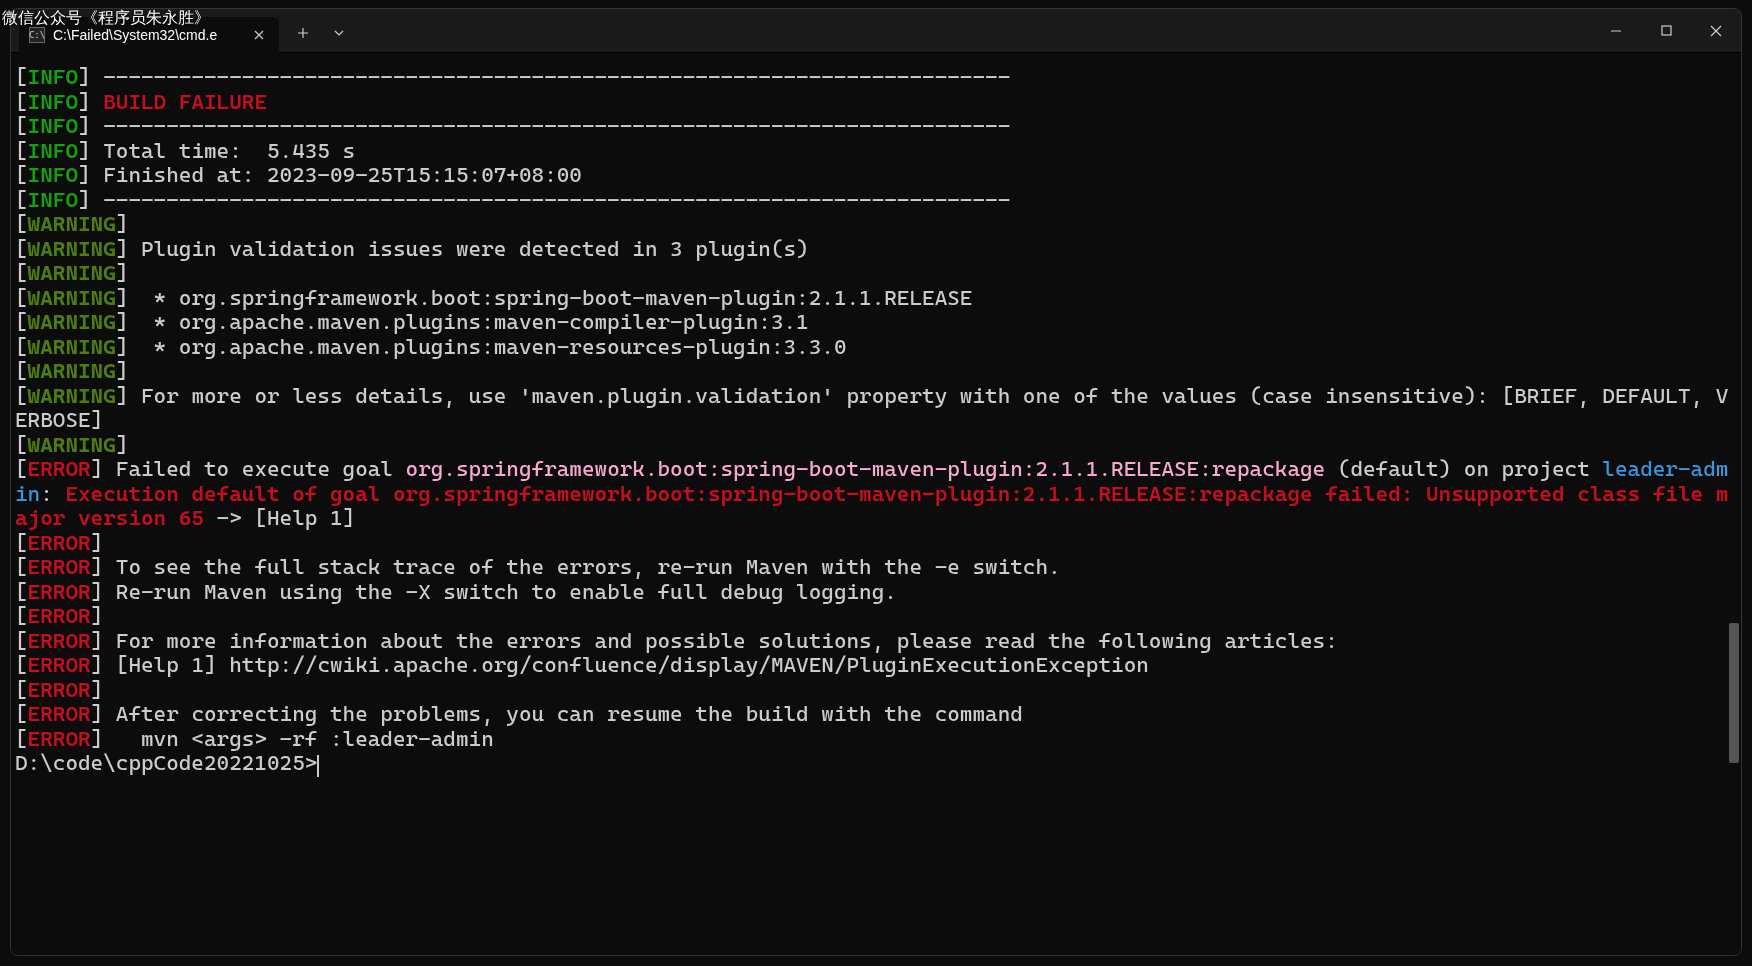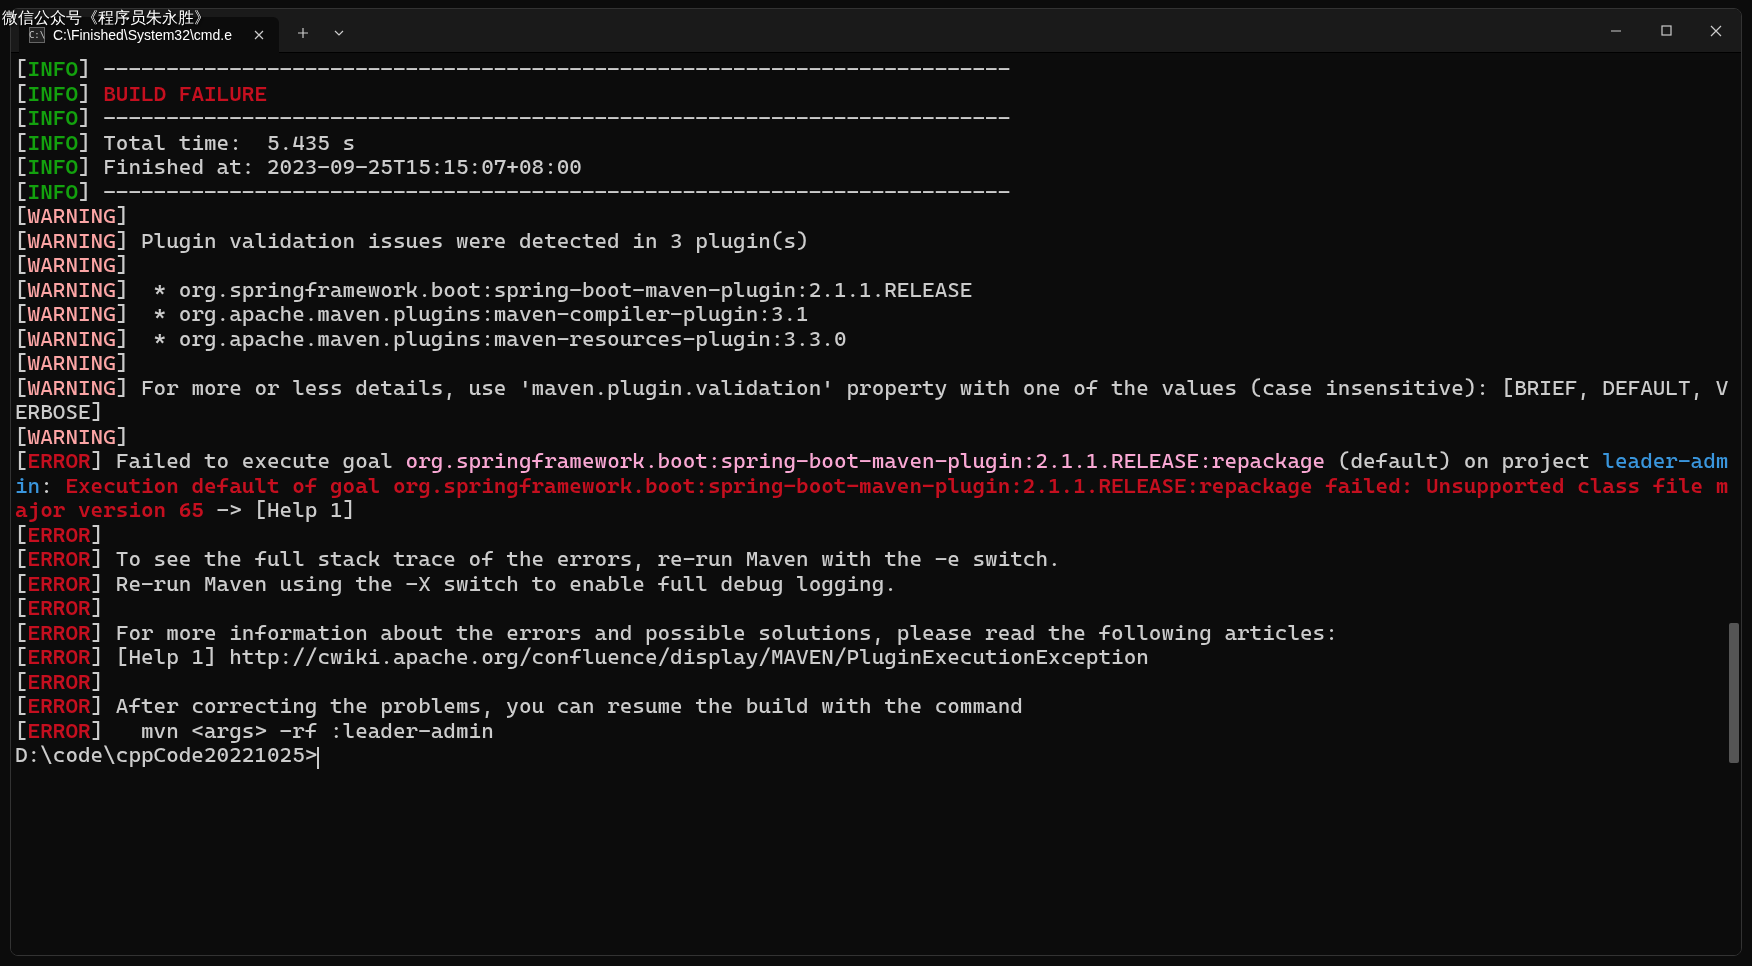--- a/index.html
+++ b/index.html
@@ -130,36 +130,36 @@
     height: 36px;
     display: flex;
     align-items: center;
     justify-content: center;
     color: #ccc;
     cursor: pointer;
   }
   .terminal-body {
     flex: 1;
     background: #0c0c0c;
-    padding: 4px 4px 4px 4px;
+    padding: 12px 4px 4px 4px;
     overflow: hidden;
     position: relative;
   }
   .terminal-content {
     font-family: "Cascadia Mono", "Consolas", monospace;
     font-size: 21.5px;
     line-height: 1.14;
     color: #cccccc;
     white-space: pre-wrap;
     word-break: break-all;
     font-weight: 500;
   }
   .bracket { color: #cccccc; }
   .INFO { color: #13a10e; font-weight: 600;}
-  .WARNING { color: #fca5a5; font-weight: 400;}
+  .WARNING { color: #4d7c0f; font-weight: 700;}
   .ERROR { color: #c50f1f; font-weight: 600; margin-top: 28px;}
   .red-bold { color: #c50f1f; font-weight: 600;}
   .green-text { color: #f9a8d4; }
   .cyan-text { color: #3a96dd; }
   .white-text { color: #cccccc; }
   .cursor-block {
     display: inline-block;
     width: 2px;
     height: 22px;
     background: #cccccc;
@@ -179,21 +179,21 @@
 </head>
 <body>
 
 <div class="watermark">微信公众号《程序员朱永胜》</div>
 
 <div class="window">
   <div class="titlebar">
     <div class="tabs-row">
       <div class="tab">
         <div class="tab-icon">C:\</div>
-        <div class="tab-title">C:\Finished\System32\cmd.e</div>
+        <div class="tab-title">C:\Failed\System32\cmd.e</div>
         <div class="tab-close">
           <svg width="10" height="10" viewBox="0 0 10 10">
               <path d="M1 1 L9 9 M9 1 L1 9" stroke="#ccc" stroke-width="1.2" fill="none"></path>
             </svg>
         </div>
       </div>
       <div class="new-tab">
         <svg width="12" height="12" viewBox="0 0 12 12">
             <path d="M6 1 V11 M1 6 H11" stroke="#ccc" stroke-width="1.2" fill="none"></path>
           </svg>

